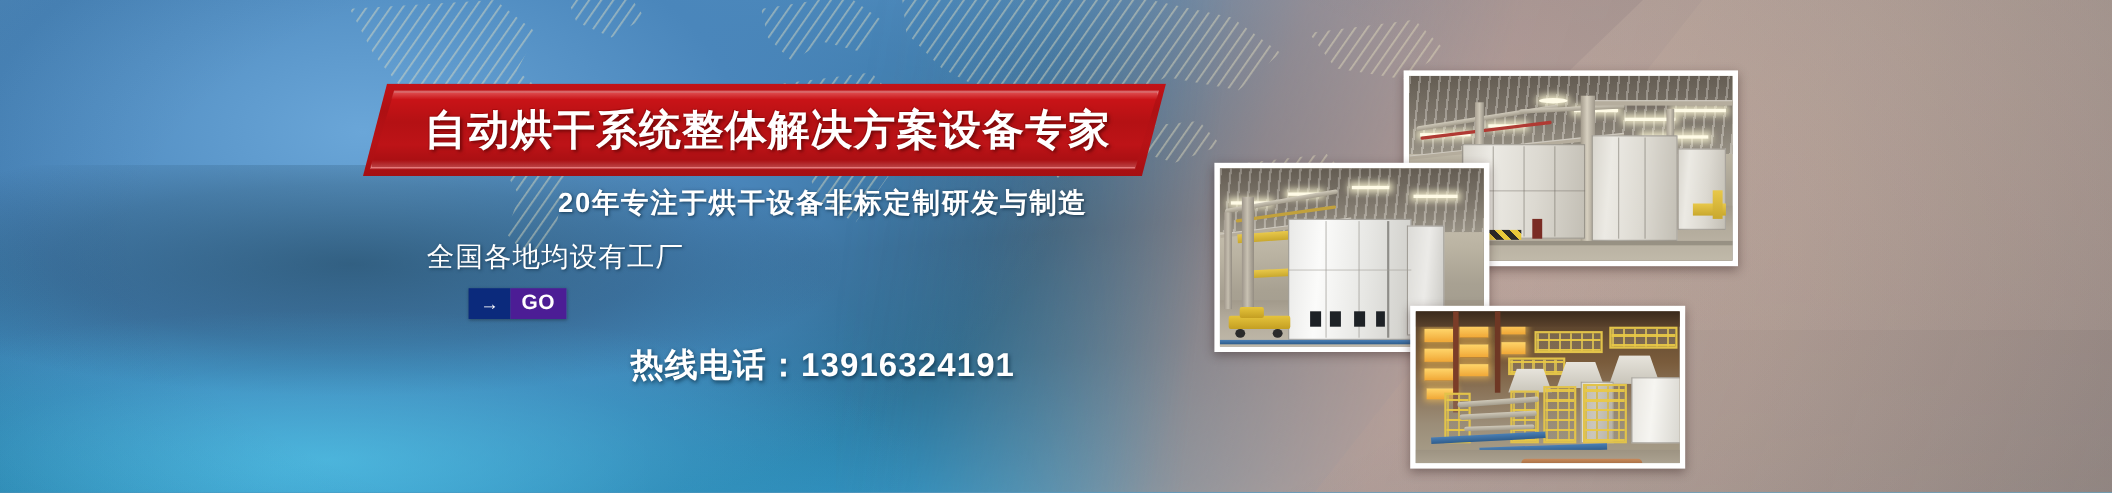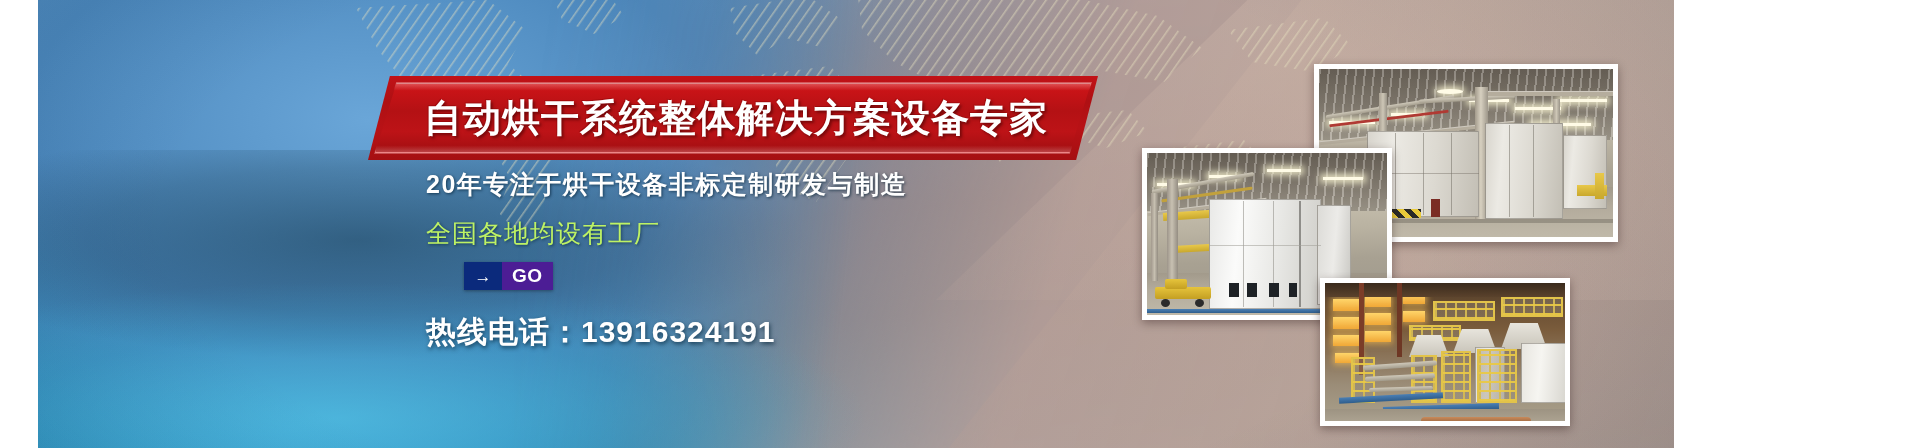--- a/index.html
+++ b/index.html
@@ -5,25 +5,24 @@
 <style>
   * { box-sizing: border-box; margin: 0; padding: 0; }
   html, body {
     width: 1920px; height: 448px;
     overflow: hidden;
     font-family: "Liberation Sans", "DejaVu Sans", sans-serif;
   }
 
   #banner {
     position: relative;
-    width: 1636px;
+    width: 1920px;
     height: 448px;
     overflow: hidden;
     background: #2d6f9e;
-    margin-left: 38px;
   }
 
   
   .bg-base {
     position: absolute; inset: 0;
     background:
       radial-gradient(ellipse 900px 520px at 330px 120px, #6aa6d8 0%, #4a86bb 38%, rgba(42,100,145,0) 72%),
       radial-gradient(ellipse 760px 420px at 250px 430px, #3aa8d8 0%, #2e87b4 45%, rgba(40,110,150,0) 78%),
       linear-gradient(175deg, #5b97c9 0%, #3c7aa8 22%, #2c5f80 48%, #2a6e93 66%, #2f93c2 86%, #53bede 100%);
   }
@@ -108,38 +107,39 @@
     text-shadow: 2px 2px 3px rgba(70,0,0,0.60), -1px -1px 0 rgba(120,0,0,0.35);
     white-space: nowrap;
   }
 
   
   .textblock {
     position: absolute;
     left: 388px;
     top: 168px;
     width: 720px;
+    text-align: center;
   }
   .line-sub1 {
     font-size: 25px;
     font-weight: bold;
     color: #ffffff;
     letter-spacing: 1.5px;
     white-space: nowrap;
     text-shadow: 1px 1px 3px rgba(0,30,50,0.70);
     margin-bottom: 16px;
   }
   .line-factories {
     display: flex; align-items: baseline;
     white-space: nowrap;
     margin-bottom: 12px;
   }
   .line-factories .lead {
     font-size: 25px;
-    color: #bef264;
+    color: #ffffff;
     letter-spacing: 1px;
     text-shadow: 1px 1px 3px rgba(0,30,50,0.65);
   }
   .cities {
     display: flex; align-items: baseline;
     margin-left: 28px;
     gap: 16px;
   }
   .cities span {
     font-size: 19px;

